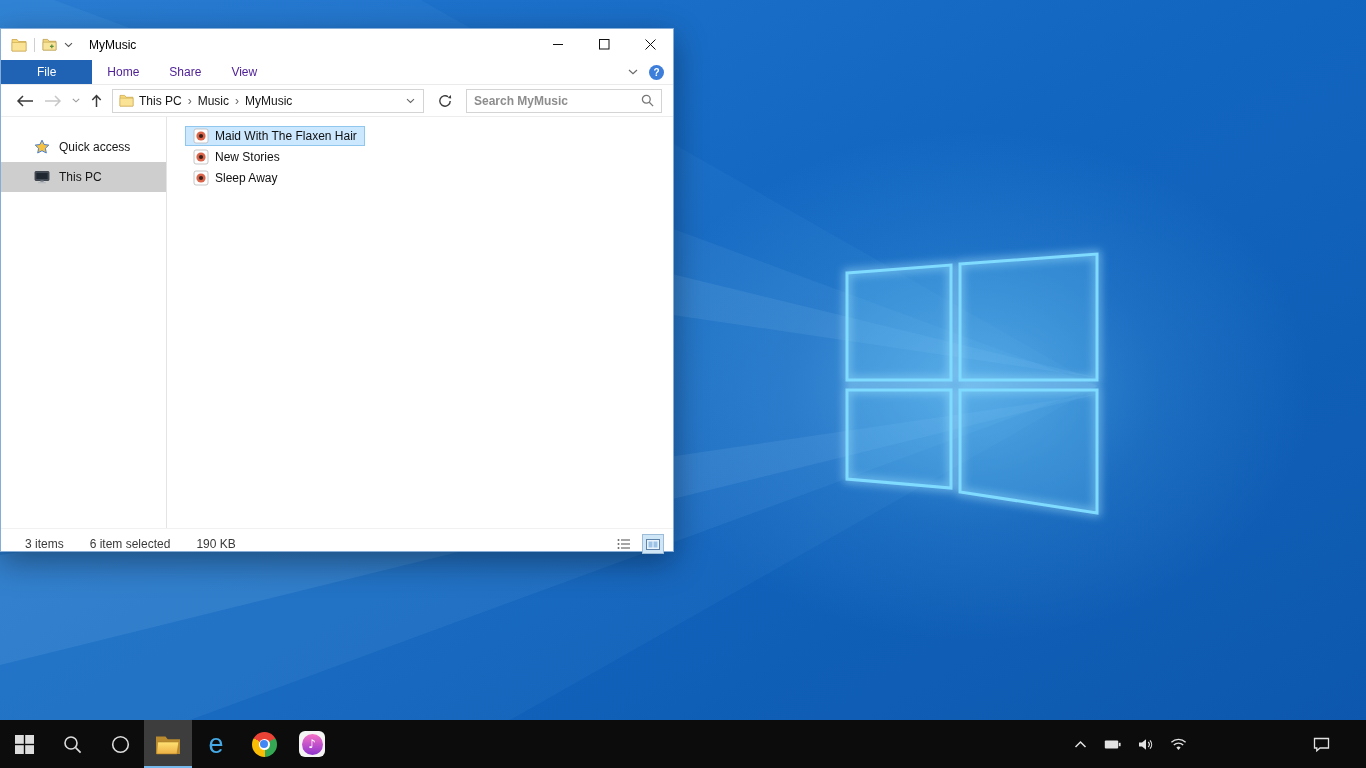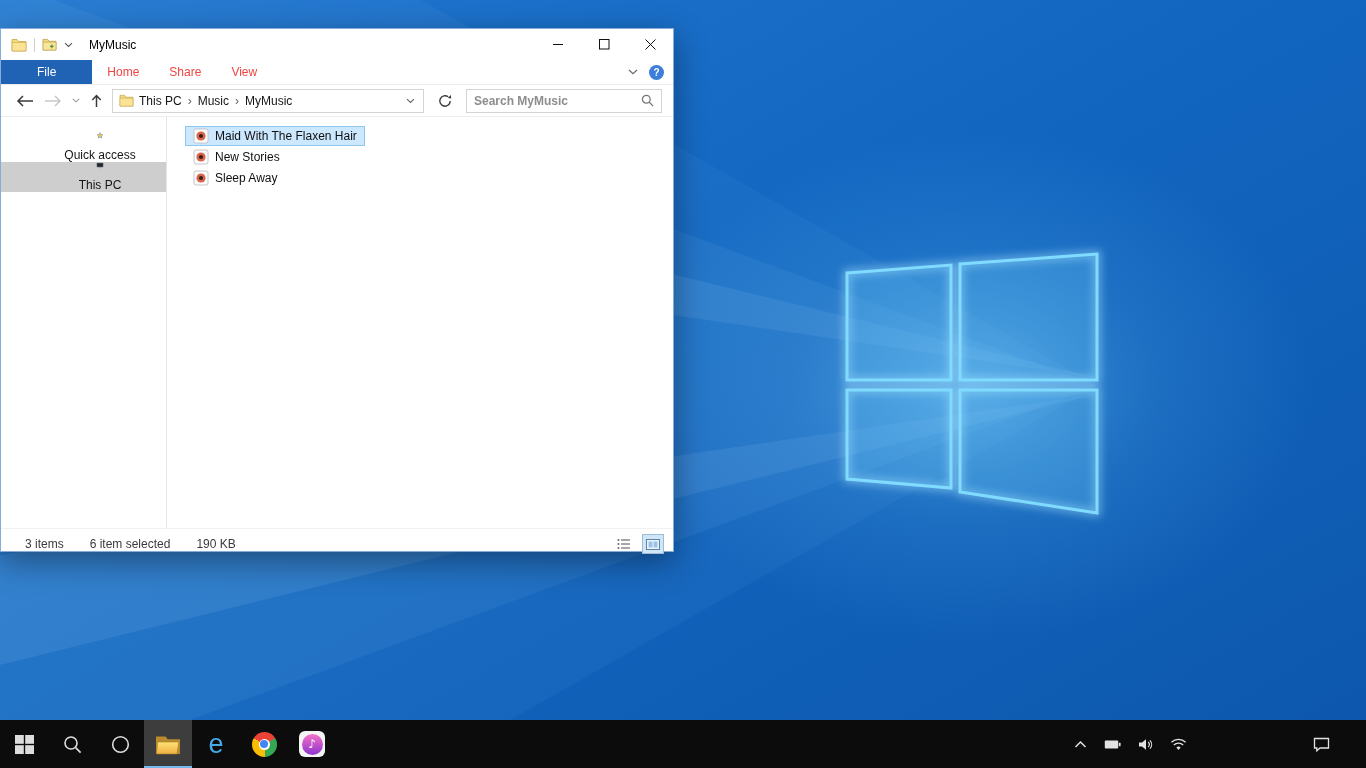--- a/index.html
+++ b/index.html
@@ -14,21 +14,21 @@
     display:flex; flex-direction:column; z-index:5;margin-top:28px; }
 
   .titlebar { height:31px; display:flex; align-items:center; padding-left:10px; gap:7px; flex:none; }
   .qat-sep { width:1px; height:14px; background:#cfcfcf; }
   .title-text { font-size:12px; color:#000; margin-left:9px; }
   .controls { margin-left:auto; display:flex; height:100%; }
   .win-btn { width:46px; height:100%; display:flex; align-items:center; justify-content:center; }
 
   .tabs-row { height:25px; display:flex; align-items:stretch; font-size:12px;
     border-bottom:1px solid #ebebeb; flex:none; }
-  .tab { padding:0 15px; display:flex; align-items:center; color:#ef4444; }
+  .tab { padding:0 15px; display:flex; align-items:center; color:#4c1d95; }
   .tab.file-tab { background:#2062b4; color:#fff; padding:0 36px; margin-left:0; }
   .tabs-right { margin-left:auto; display:flex; align-items:center; gap:11px; padding-right:9px; }
   .help-badge { width:15px; height:15px; border-radius:50%; background:#3d7edb; color:#fff;
     font-size:10px; font-weight:bold; display:flex; align-items:center; justify-content:center; }
 
   .navbar { height:32px; display:flex; align-items:center; padding:0 11px 0 15px; gap:9px;
     border-bottom:1px solid #ededed; flex:none; }
   .nav-arrows { display:flex; align-items:center; gap:10px; }
   .addressbar { display:flex; align-items:center; height:24px; border:1px solid #d4d4d4;
     width:312px; padding-left:6px; background:#fff; }
@@ -38,21 +38,21 @@
   .refresh-btn { width:24px; display:flex; align-items:center; justify-content:center; }
   .searchbox { display:flex; align-items:center; height:24px; border:1px solid #d4d4d4;
     flex:1; padding:0 7px; background:#fff; }
   .searchbox input { border:none; outline:none; flex:1; font-size:12px; color:#333;
     font-family:inherit; background:transparent;font-weight:bold; }
   .searchbox input::placeholder { color:#8d8d8d; }
 
   .win-body { flex:1; display:flex; min-height:0; }
   .sidebar { width:166px; border-right:1px solid #e4e4e4; padding-top:15px; flex:none; }
   .side-item { height:30px; display:flex; align-items:center; gap:9px; padding-left:33px;
-    font-size:12px; color:#161616;flex-direction:column; }
+    font-size:12px; color:#161616; }
   .side-item.selected { background:#cecece; }
   .content { flex:1; padding:9px 10px 0 18px; }
   .file-row { display:flex; align-items:center; gap:6px; height:20px; padding:0 7px;
     border:1px solid transparent; width:max-content; font-size:12px; color:#101010; margin-bottom:1px; }
   .file-row.selected { background:#cce8ff; border-color:#8fc7ef; }
 
   .statusbar { height:23px; display:flex; align-items:center; font-size:12px; color:#3a3a3a;
     padding:8px 10px 0 24px; gap:26px; border-top:1px solid #f1f1f1; flex:none; }
   .status-views { margin-left:auto; display:flex; gap:9px; align-items:center; }
   .view-toggle { display:flex; align-items:center; justify-content:center; width:20px; height:18px; }

